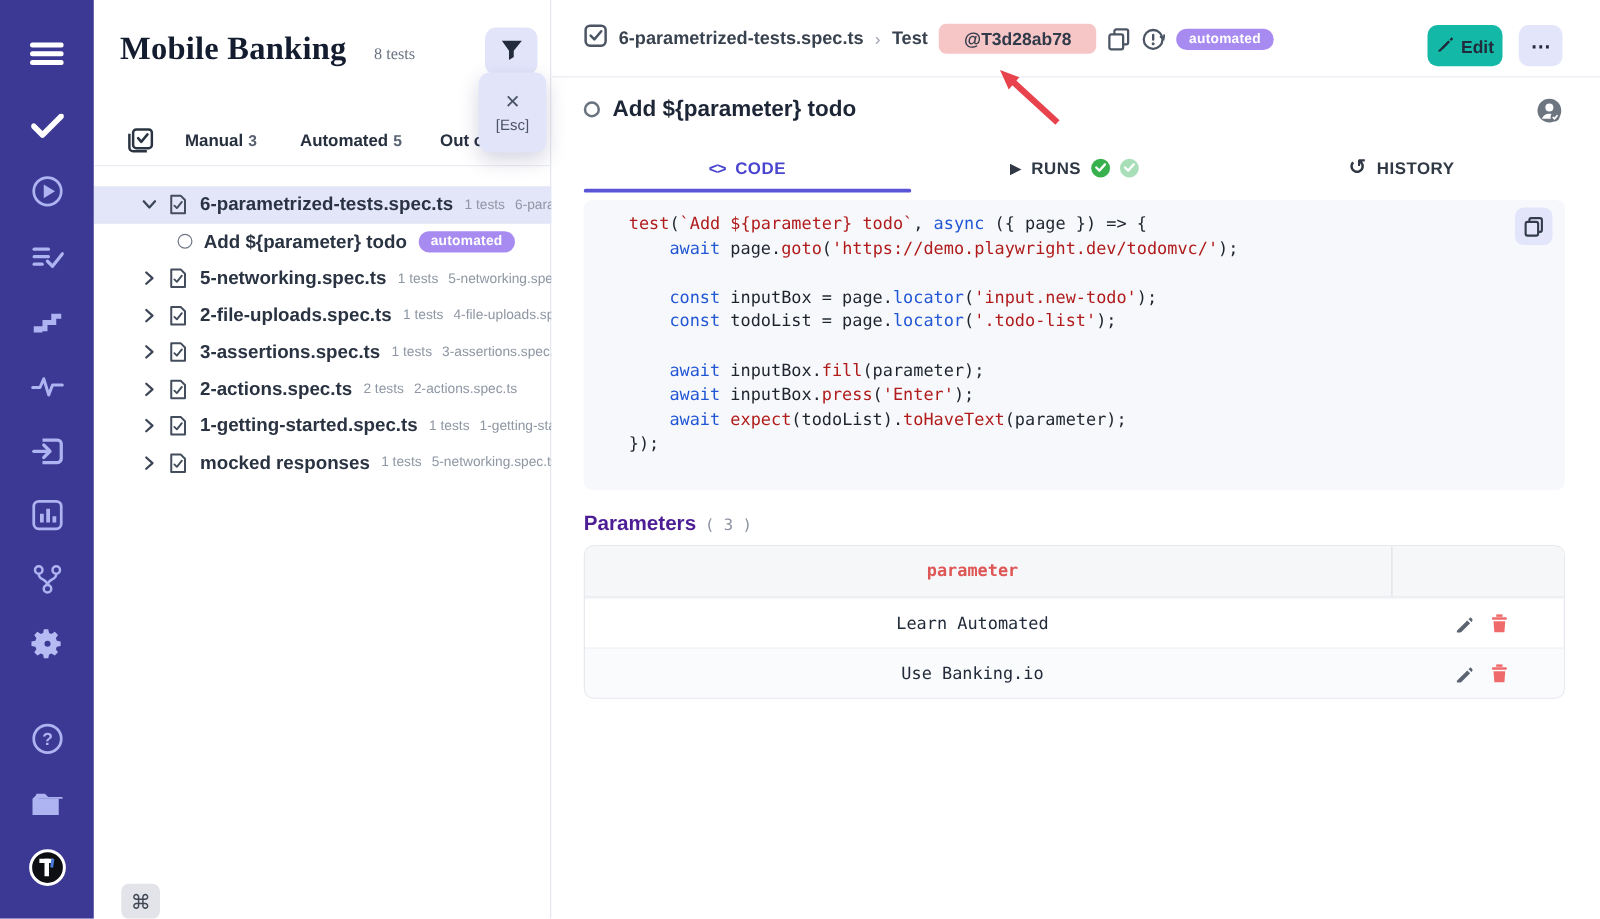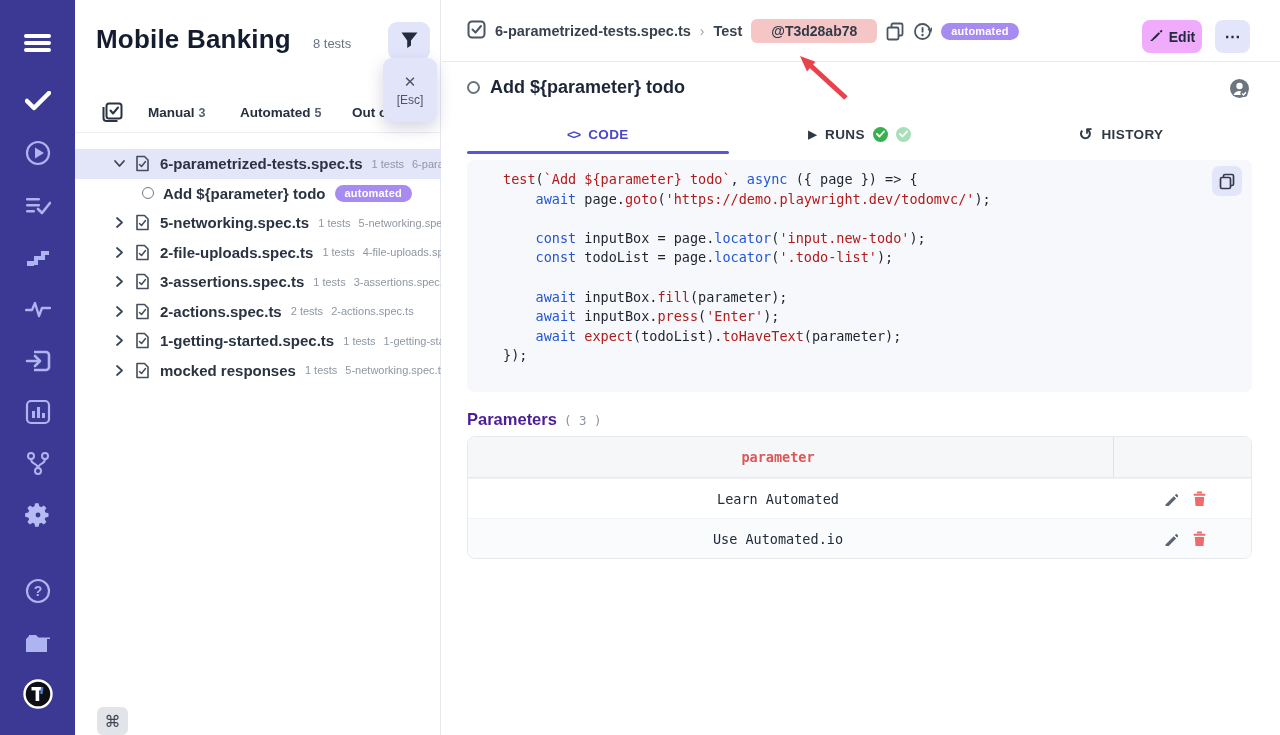--- a/index.html
+++ b/index.html
@@ -8,21 +8,21 @@
   #app { position:relative; width:1280px; height:735px; }
 
   
   #rail { position:absolute; left:0; top:0; width:75px; height:735px; background:#3c3994; z-index:30; }
   .rail-ic { position:absolute; left:50%; transform:translateX(-50%); width:32px; height:32px;
     display:flex; align-items:center; justify-content:center; cursor:pointer; }
 
   
   #panel { position:absolute; left:75px; top:0; width:366px; height:735px; background:#fff;
     border-right:1px solid #e5e8ee; z-index:10; }
-  .panel-title-row { position:absolute; left:21px; top:24px; display:flex; align-items:baseline; gap:22px; white-space:nowrap; }
+  .panel-title-row { position:absolute; left:21px; top:24px; display:flex; align-items:baseline; gap:22px; white-space:nowrap;font-family:Liberation Serif, serif; }
   .panel-title { font-size:26px; font-weight:800; color:#141d30; letter-spacing:.2px; }
   .panel-count { font-size:13px; color:#6b7280; }
   #filter-btn { position:absolute; left:313px; top:22px; width:42px; height:38px; background:#e2e5fa;
     border:none; border-radius:9px; display:flex; align-items:center; justify-content:center; cursor:pointer; }
   #esc-popup { position:absolute; left:308px; top:58px; width:54px; height:64px; background:#e2e4fa;
     border-radius:9px; box-shadow:0 6px 16px rgba(60,60,120,.22); z-index:40;
     display:flex; flex-direction:column; align-items:center; justify-content:center; gap:4px; }
   #esc-popup .x { font-size:15px; color:#4b5563; cursor:pointer; line-height:1; }
   #esc-popup .lbl { font-size:12px; color:#4b5563; }
   .ftabs { position:absolute; left:0; top:96px; width:100%; height:36px; }
@@ -49,21 +49,21 @@
     font-family:"DejaVu Sans", sans-serif; }
 
   
   #main { position:absolute; left:442px; top:0; width:838px; height:735px; background:#fff; }
   #topbar { position:absolute; left:0; top:0; width:100%; height:62px; border-bottom:1px solid #e9ebf1; }
   #crumb { position:absolute; left:25px; top:0; height:62px; display:flex; align-items:center; gap:9px; white-space:nowrap; }
   .crumb-txt { font-size:14.5px; color:#39424f; font-weight:600; }
   .crumb-sep { font-size:14px; color:#9aa2ad; }
   #test-id { background:#f6c6c6; color:#303a49; font-weight:800; font-size:14px; padding:4px 20px; border-radius:6px; }
   .icbtn { background:none; border:none; display:flex; align-items:center; cursor:pointer; padding:0; }
-  #edit-btn { position:absolute; right:78px; top:20px; width:60px; height:33px; background:#f0abfc; border:none;
+  #edit-btn { position:absolute; right:78px; top:20px; width:60px; height:33px; background:#14b8a6; border:none;
     border-radius:8px; display:flex; align-items:center; justify-content:center; gap:6px;
     font-size:14px; font-weight:700; color:#212b3b; cursor:pointer; }
   #more-btn { position:absolute; right:30px; top:20px; width:35px; height:33px; background:#e3e6fb; border:none;
     border-radius:8px; font-size:16px; font-weight:800; color:#212b3b; cursor:pointer; }
   #title-row { position:absolute; left:25px; top:77px; display:flex; align-items:center; gap:10px; }
   #title-row .ring { width:13px; height:13px; border:2px solid #6a7280; border-radius:50%; }
   #page-title { font-size:18px; font-weight:800; color:#1d2636; }
   #avatar { position:absolute; right:30px; top:78px; cursor:pointer; }
 
   #tabs { position:absolute; left:25px; top:114px; width:785px; height:40px; display:flex; }
@@ -460,21 +460,21 @@
             <button class="rowbtn">
               <svg width="13" height="15">
                 <rect x="4" y="0.5" width="5" height="2" fill="#ef6b6b"></rect>
                 <rect x="0.5" y="2.8" width="12" height="2" rx="1" fill="#ef6b6b"></rect>
                 <path d="M1.8 6h9.4l-.7 9H2.5z" fill="#ef6b6b"></path>
               </svg>
             </button>
           </span>
         </div>
         <div class="prow">
-          <span class="pcell">Use Automated.io</span>
+          <span class="pcell">Use Banking.io</span>
           <span class="pacts">
             <button class="rowbtn">
               <svg width="14" height="14">
                 <path d="M1.5 12.6 9.8 4.3l2.3 2.3-8.3 8.3H1.5zM10.8 3.3l1.6-1.6 2.3 2.3-1.6 1.6z" fill="#5b6470"></path>
               </svg>
             </button>
             <button class="rowbtn">
               <svg width="13" height="15">
                 <rect x="4" y="0.5" width="5" height="2" fill="#ef6b6b"></rect>
                 <rect x="0.5" y="2.8" width="12" height="2" rx="1" fill="#ef6b6b"></rect>

